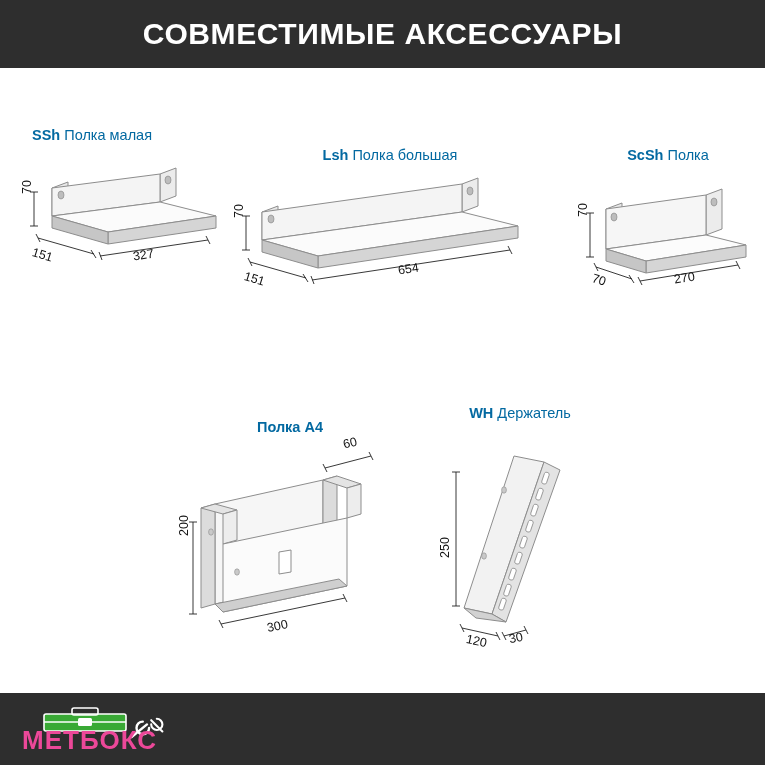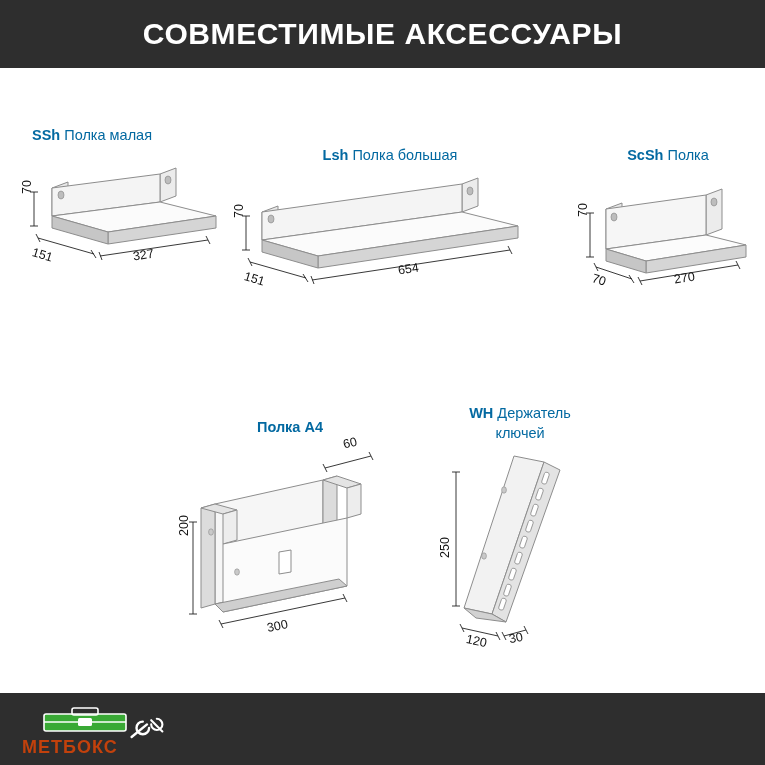--- a/index.html
+++ b/index.html
@@ -97,24 +97,24 @@
   .logo {
     position: absolute;
     left: 8px;
     top: 701px;
     width: 164px;
     height: 58px;
   }
   .logo-text {
     position: absolute;
     left: 14px;
-    top: 36px;
-    font-size: 18px;
+    top: 24px;
+    font-size: 26px;
     font-weight: bold;
-    color: #c2410c;
+    color: #ec4899;
     letter-spacing: 1px;
     font-family: "Liberation Sans", sans-serif;
   }
   .logo-box {
     position: absolute;
     left: 34px;
     top: 6px;
     width: 86px;
     height: 26px;
   }
@@ -286,21 +286,20 @@
         <div class="dim" style="left:168px; top:0px; transform:rotate(-14deg);">60</div>
         <div class="dim" style="left:2px; top:100px; transform:rotate(-90deg); transform-origin:left top;">200</div>
         <div class="dim" style="left:92px; top:183px; transform:rotate(-12deg);">300</div>
       </div>
     </div>
 
     <div class="item" style="left:420px; top:316px; width:200px;">
       <div class="item-label label-center">
         <span class="code">WH</span>
         <span>Держатель</span>
-        <div>ключей</div>
       </div>
 
       <div class="fig" style="left:0; top:62px; width:200px; height:210px;">
         <svg width="200" height="210" viewBox="0 0 200 210">
 
           <polygon points="94,10 124,16 72,168 44,162" fill="#f2f2f2" stroke="#8d8d8d" stroke-width="1"></polygon>
 
           <polygon points="124,16 140,24 86,176 72,168" fill="#e3e3e3" stroke="#8d8d8d" stroke-width="1"></polygon>
 
           <polygon points="44,162 72,168 86,176 56,172" fill="#d2d2d2" stroke="#8d8d8d" stroke-width="1"></polygon>

